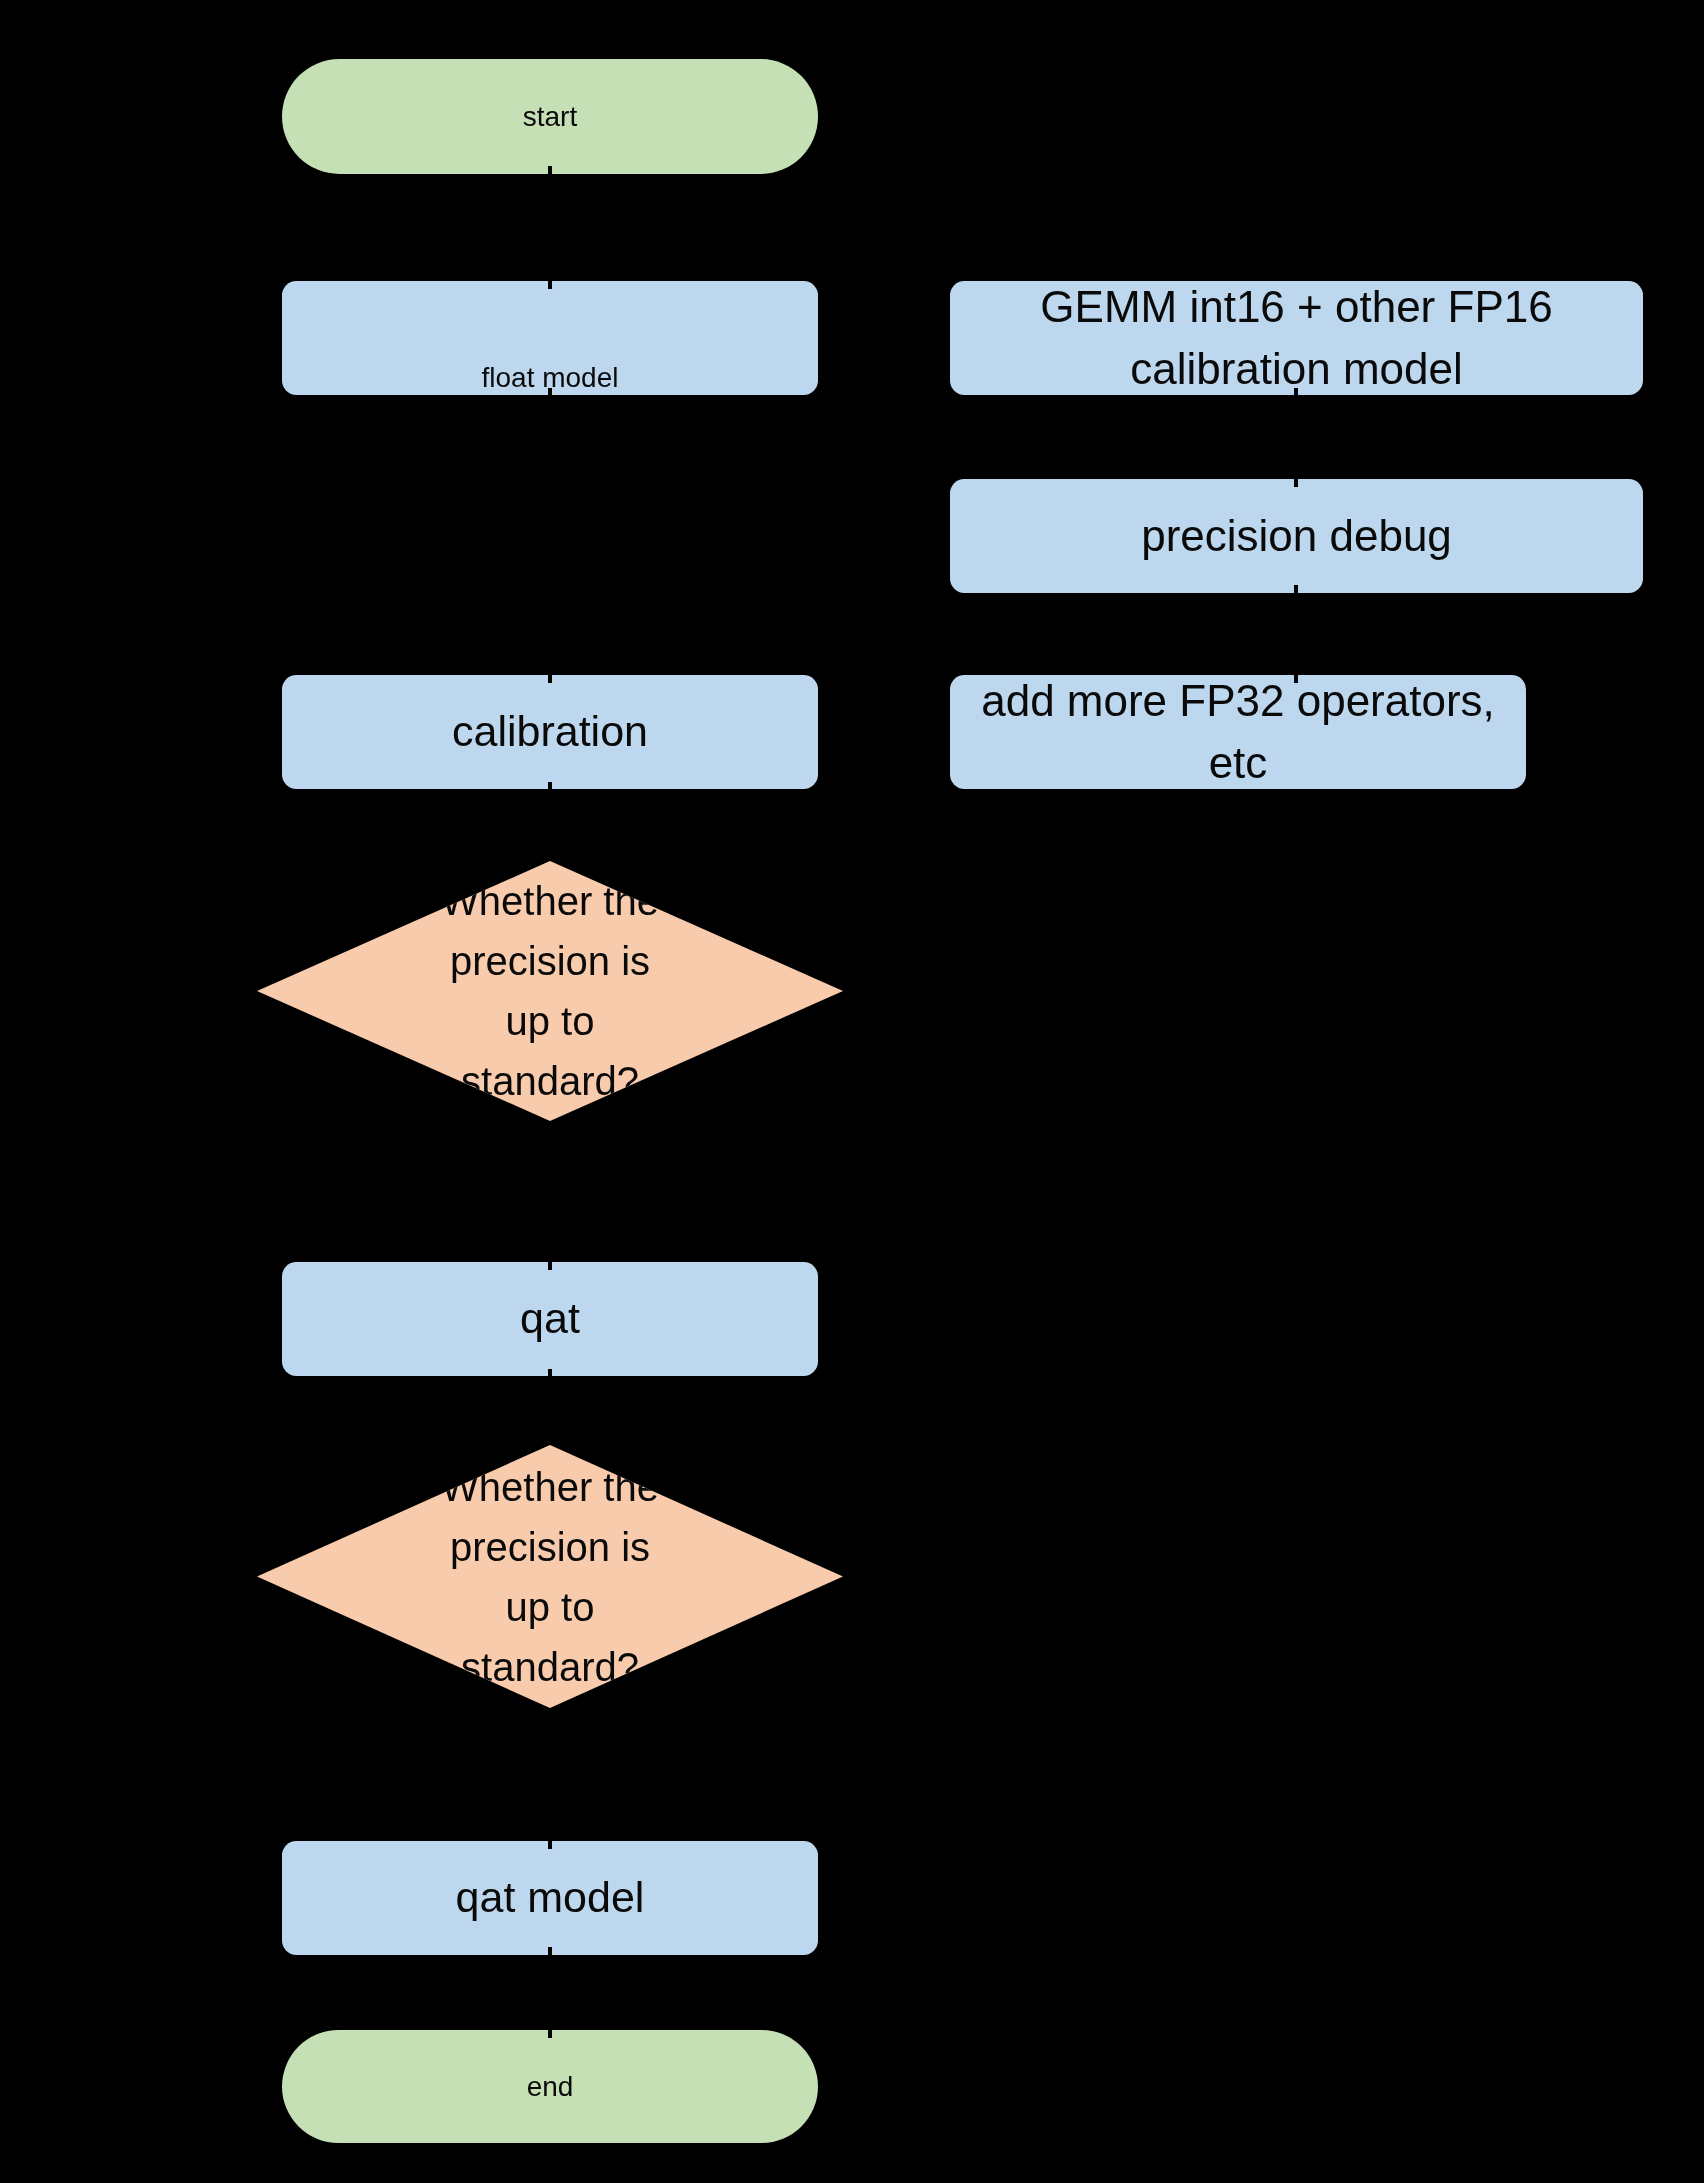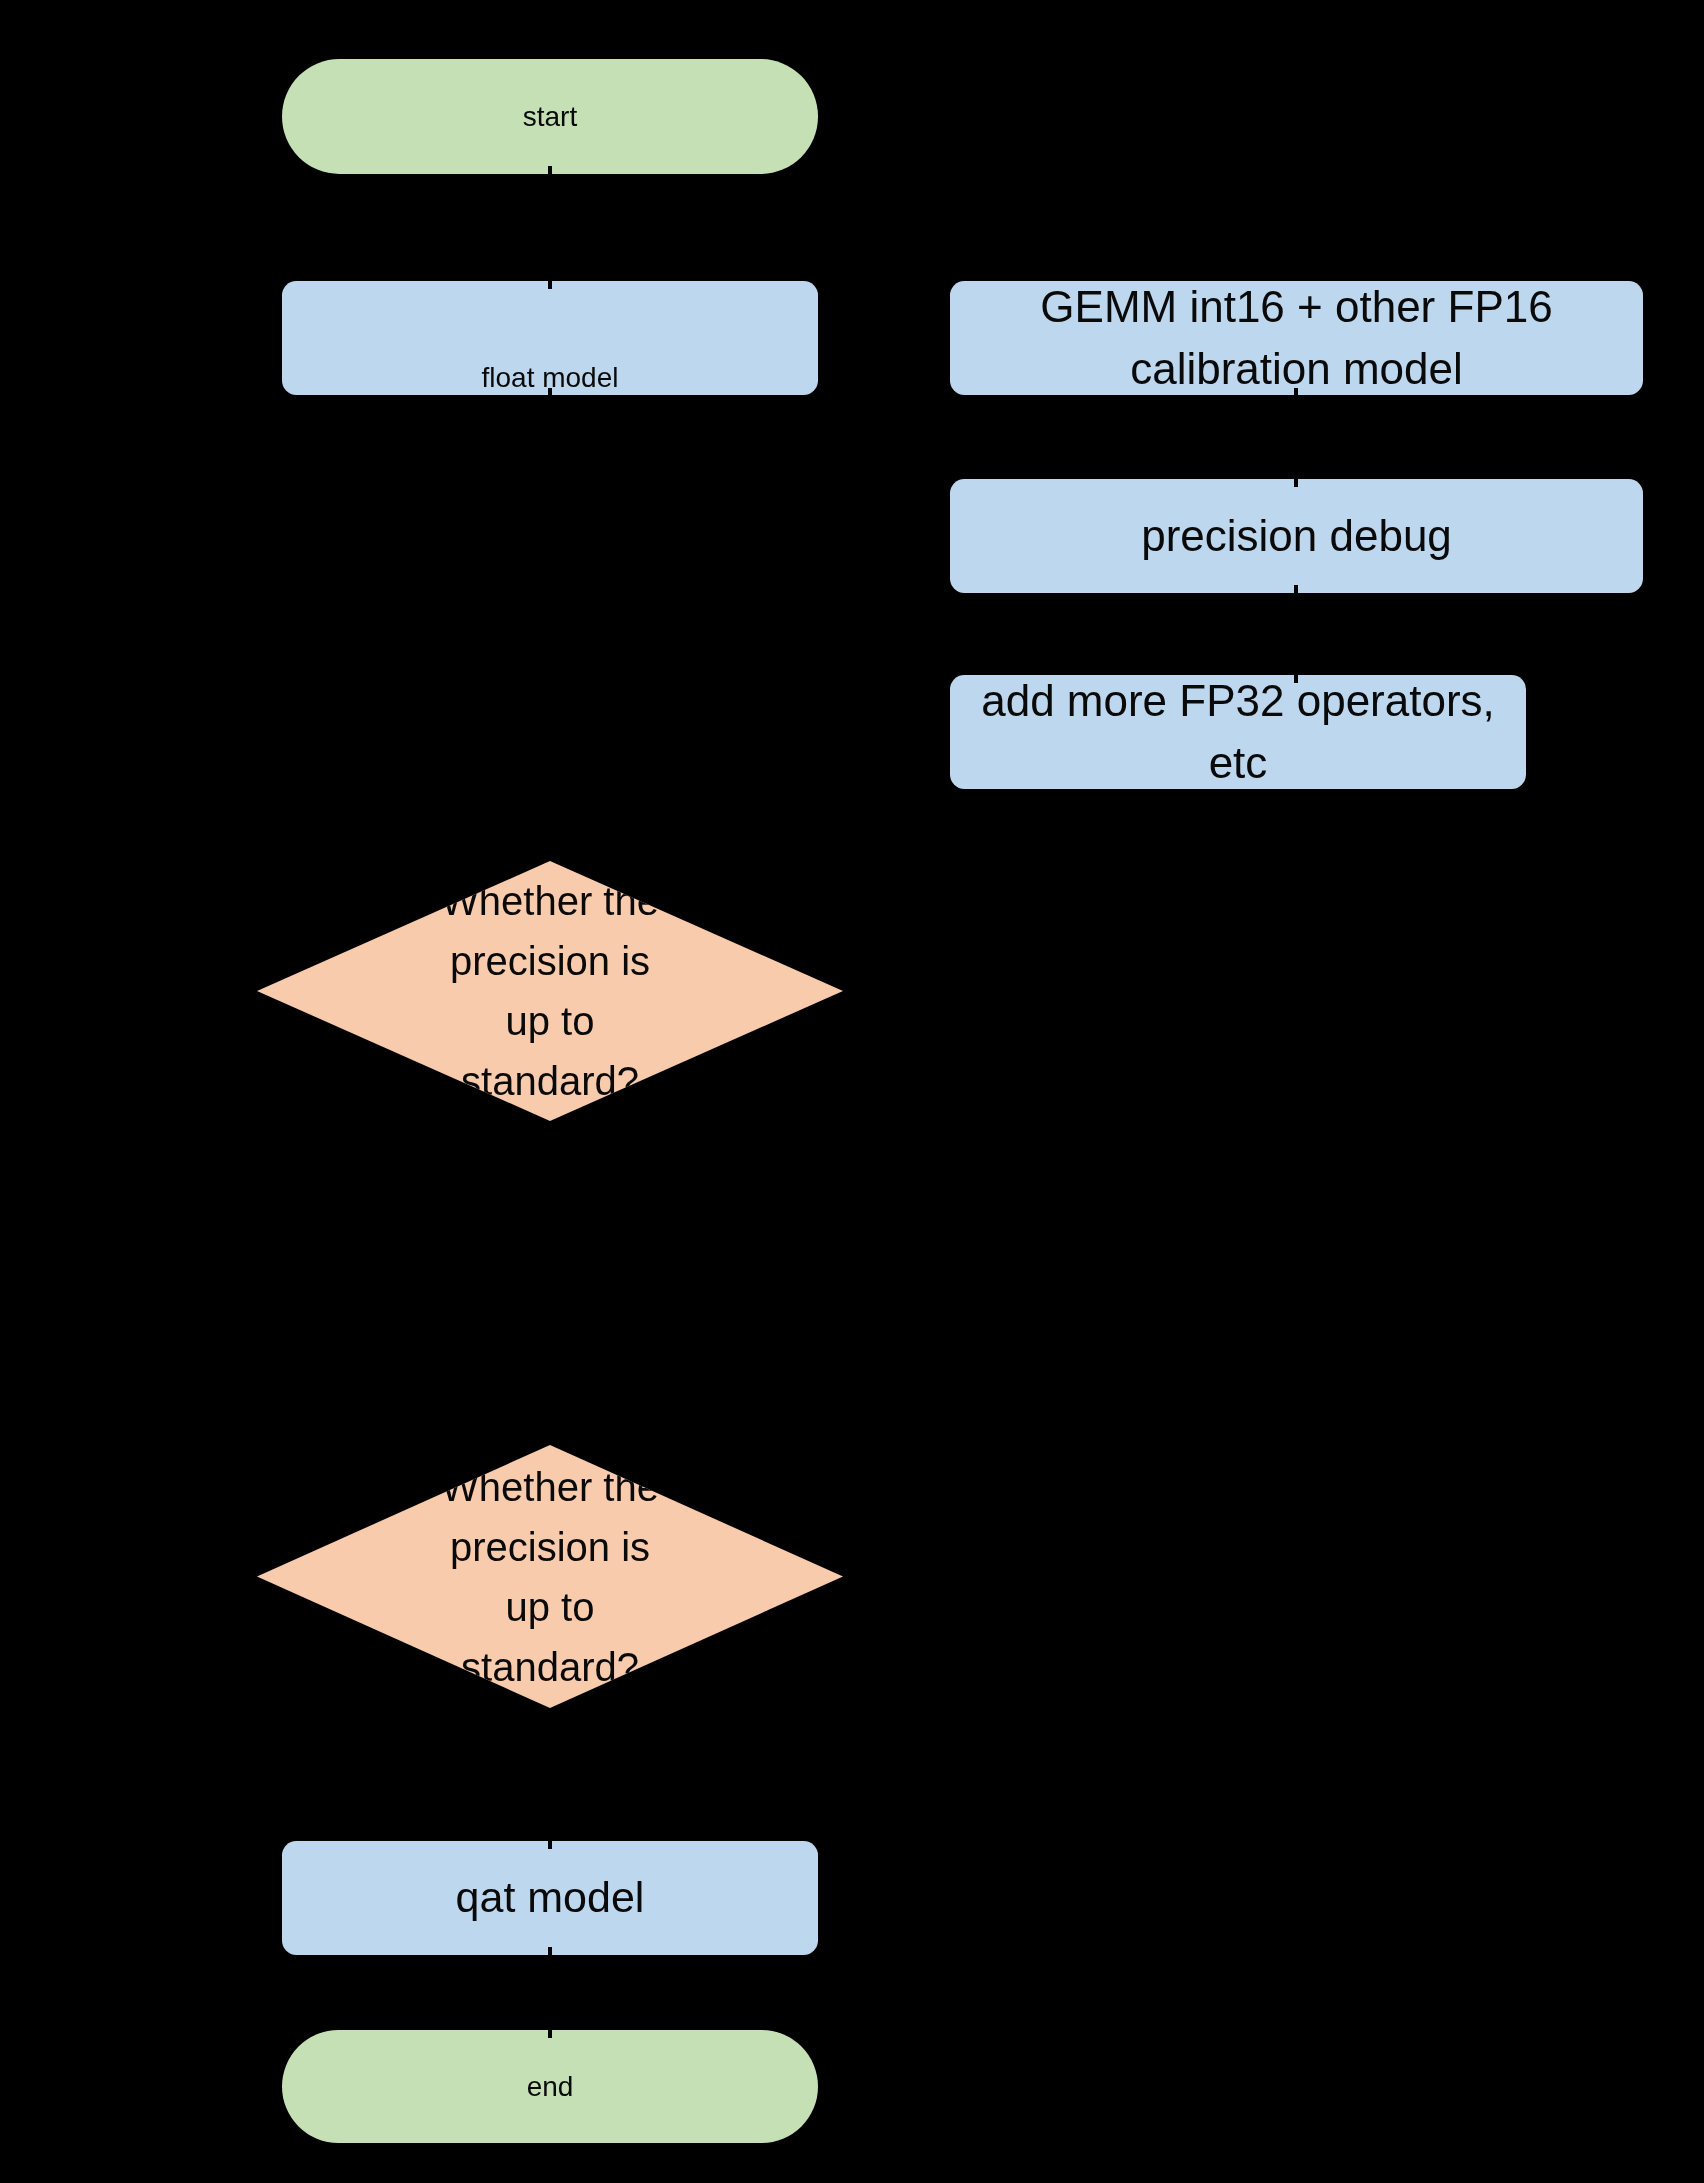--- a/index.html
+++ b/index.html
@@ -75,29 +75,35 @@
   </div>
 
   <div class="node process fs-sm gemm n-gemm" style="background: rgb(189, 215, 238); color: rgb(10, 10, 10);">
     <span class="label">GEMM int16 + other FP16 calibration model</span>
   </div>
 
   <div class="node process fs-sm pdebug n-pdebug" style="background: rgb(189, 215, 238); color: rgb(10, 10, 10);">
     <span class="label">precision debug</span>
   </div>
 
+  <div class="node process fs-lg n-calib" style="background: rgb(189, 215, 238); color: rgb(10, 10, 10);">
+    <span class="label">calibration</span>
+  </div>
 
   <div class="node process fs-sm addfp32 n-addfp32" style="background: rgb(189, 215, 238); color: rgb(10, 10, 10);">
     <span class="label">add more FP32 operators, etc</span>
   </div>
 
   <div class="node decision n-decision1" style="background: rgb(248, 203, 173); color: rgb(10, 10, 10);">
     <span class="label">Whether the precision is up to standard?</span>
   </div>
 
+  <div class="node process fs-lg n-qat" style="background: rgb(189, 215, 238); color: rgb(10, 10, 10);">
+    <span class="label">qat</span>
+  </div>
 
   <div class="node decision n-decision2" style="background: rgb(248, 203, 173); color: rgb(10, 10, 10);">
     <span class="label">Whether the precision is up to standard?</span>
   </div>
 
   <div class="node terminal fs-md n-end" style="background: rgb(197, 224, 180); color: rgb(10, 10, 10);">
     <span class="label">end</span>
   </div>
 
   <div class="node process fs-lg n-qatmodel" style="background: rgb(189, 215, 238); color: rgb(10, 10, 10);">

